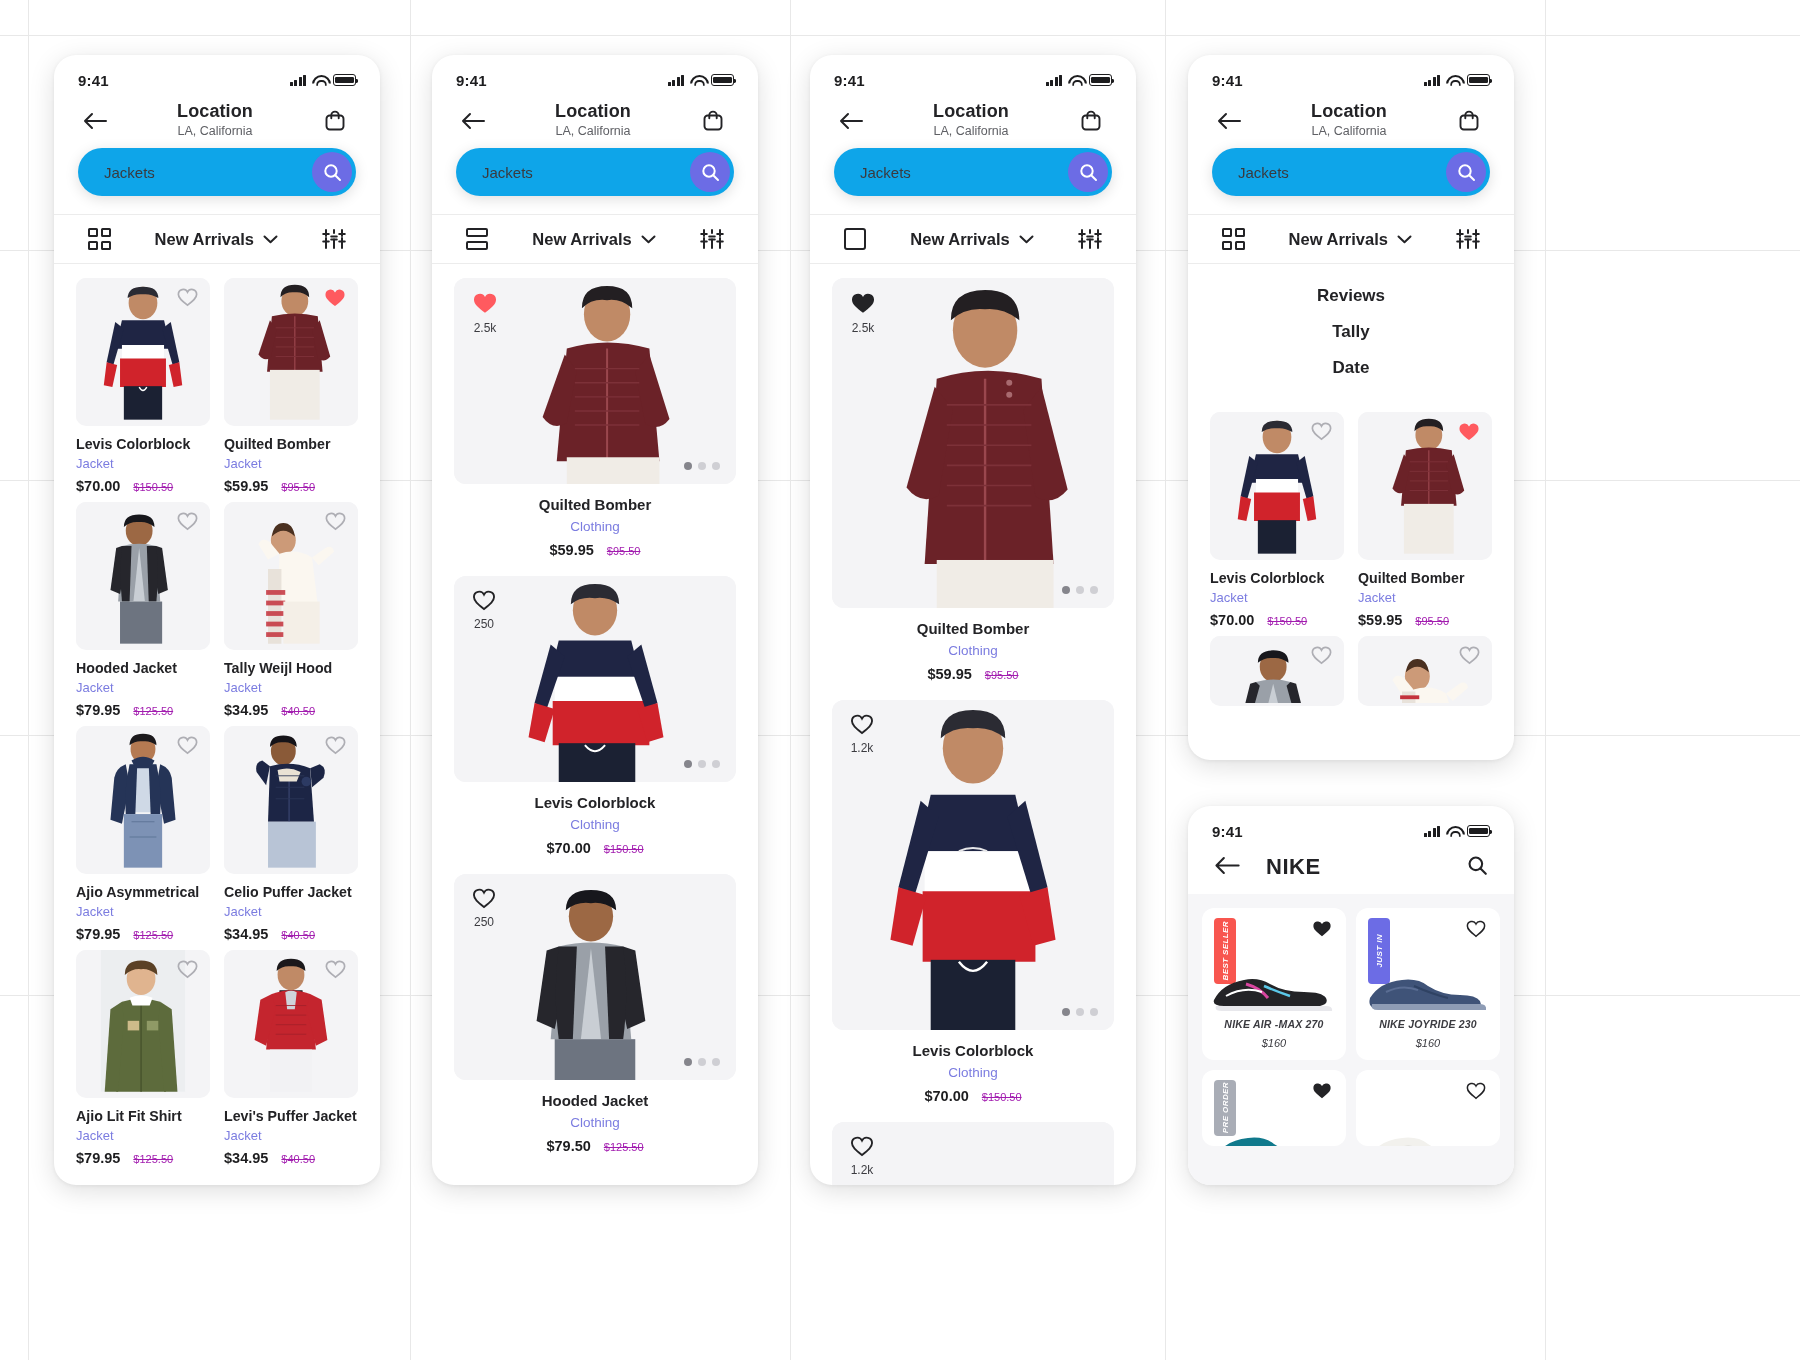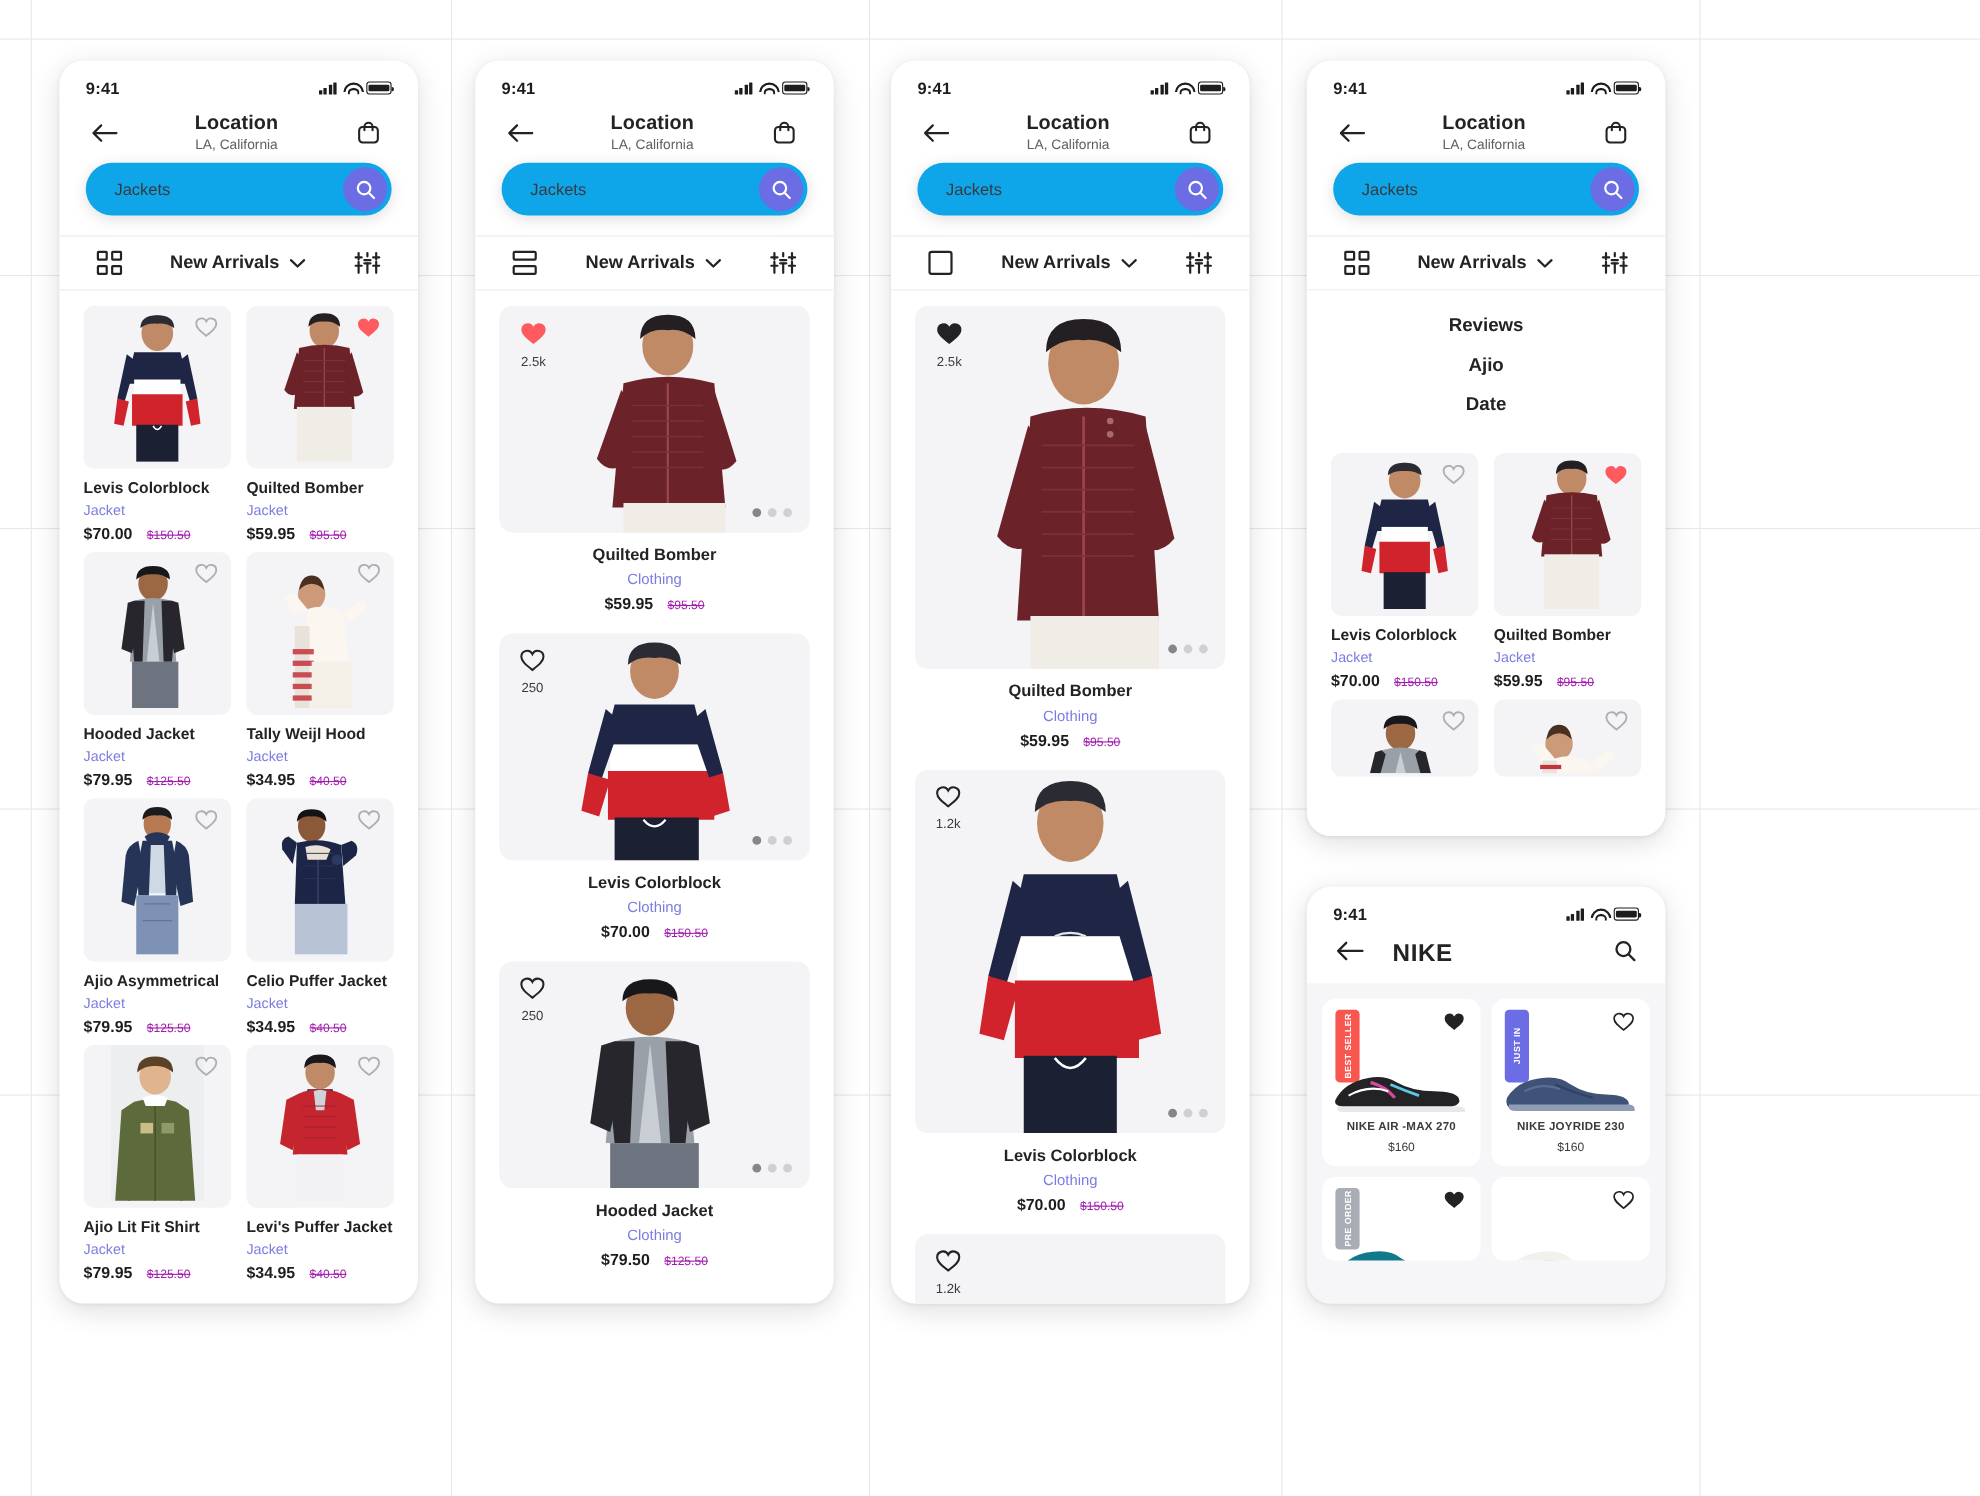--- a/index.html
+++ b/index.html
@@ -120,21 +120,21 @@
   .lprice { margin-top: 8px; display:flex; align-items:baseline; justify-content:center; gap: 13px; }
 
   
   .sortmenu { background:#fff; padding: 14px 0 20px 0; }
   .sortmenu .item { text-align:center; font-size: 17px; font-weight: 700; color:#232326; padding: 8px 0; cursor:pointer; }
 
   
   .nike-hdr { display:flex; align-items:center; padding: 8px 26px 14px 26px; }
   .nike-title { flex:1; font-size: 22px; font-weight: 700; color:#232326; letter-spacing: .5px; margin-left: 26px; }
   .nike-body { background:#f6f6f8; padding: 14px; flex:1; }
-  .ngrid { display:grid; grid-template-columns: 1fr 1fr; gap: 10px; }
+  .ngrid { display:grid; grid-template-columns: 1fr 1fr; gap: 10px; font-style: italic; }
   .ncard { background:#fff; border-radius: 12px; padding: 10px; position:relative; overflow:hidden; height: 152px; }
   .nbadge { position:absolute; left:12px; top:10px; width: 22px; height: 66px; border-radius: 4px;
     display:flex; align-items:center; justify-content:center; }
   .nbadge span { font-size: 8px; font-weight:700; color:#fff; letter-spacing:.4px;
     writing-mode: vertical-rl; transform: rotate(180deg); white-space:nowrap; }
   .nheart { position:absolute; right:14px; top:12px; cursor:pointer; }
   .nshoe { position:absolute; left:0; right:0; top: 48px; height: 62px; }
   .nname { position:absolute; left:0; right:0; bottom: 30px; text-align:center; font-size:10.5px; color:#3b3b40; font-weight:600; letter-spacing:.2px; }
   .nprice{ position:absolute; left:0; right:0; bottom: 11px; text-align:center; font-size:11px; color:#3b3b40; }
 </style>
@@ -853,21 +853,21 @@
       <svg width="24" height="22" viewBox="0 0 24 22">
         <path d="M4 2 V8 M12 2 V5 M20 2 V8" stroke="#232326" stroke-width="2" stroke-linecap="round"></path>
         <path d="M1.2 6 H6.8 M9.2 8.4 H14.8 M17.2 6 H22.8" stroke="#232326" stroke-width="2" stroke-linecap="round"></path>
         <path d="M4 10 V20 M12 11.4 V20 M20 10 V20" stroke="#232326" stroke-width="2" stroke-linecap="round"></path>
         <path d="M1.2 13.6 H6.8 M9.2 11.4 H14.8 M17.2 13.6 H22.8" stroke="#232326" stroke-width="2" stroke-linecap="round"></path>
       </svg>
     </div>
 
     <div class="sortmenu">
       <div class="item">Reviews</div>
-      <div class="item">Ajio</div>
+      <div class="item">Tally</div>
       <div class="item">Date</div>
     </div>
 
     <div class="body-scroll" style="background:#fff">
       <div class="pgrid" style="padding-top:6px">
 
         <div class="pcard">
           <div class="pthumb">
             <svg class="fig" viewBox="0 0 140 148" preserveAspectRatio="xMidYMax meet">
               <rect width="140" height="148" fill="#f4f4f6"></rect>

